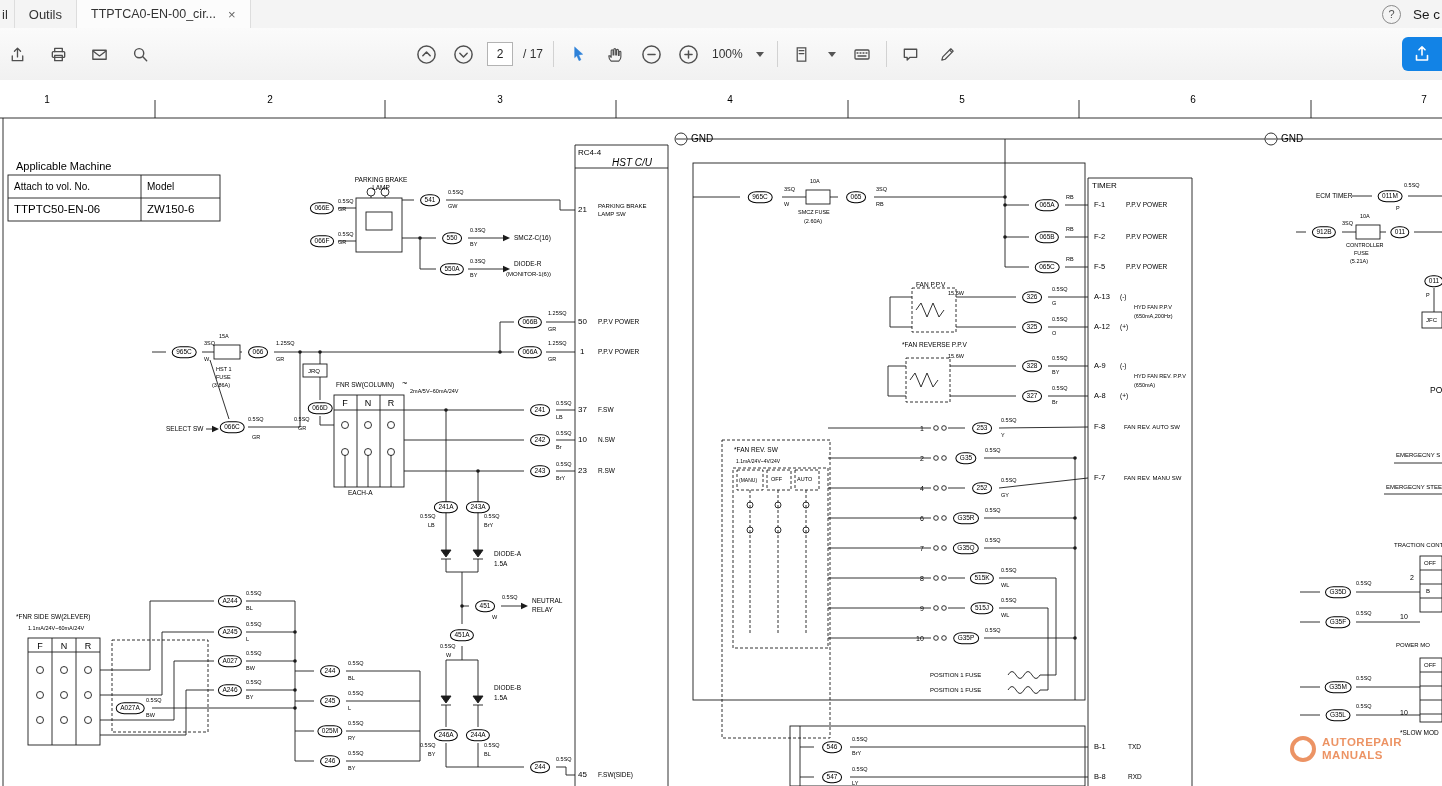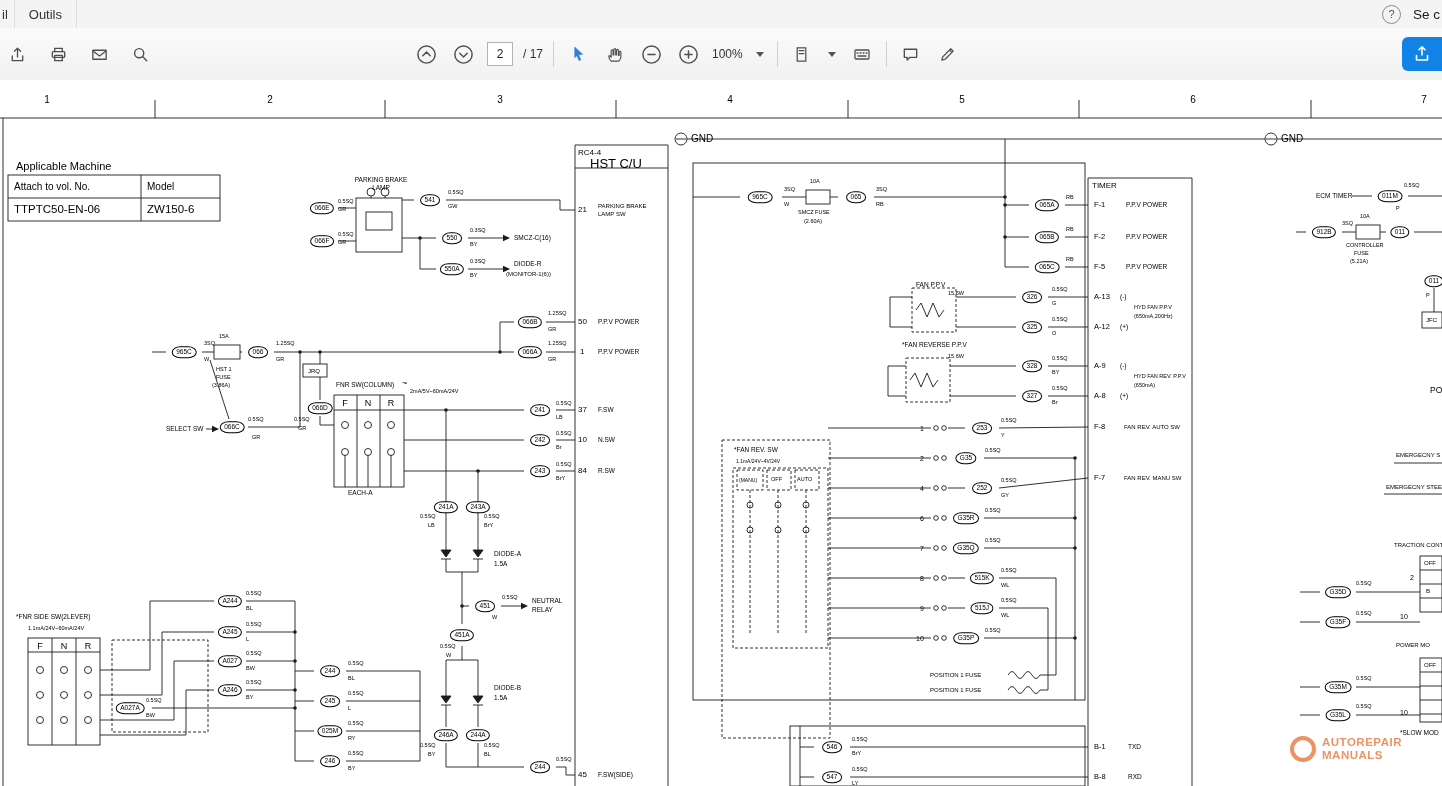--- a/index.html
+++ b/index.html
@@ -48,20 +48,24 @@
   .wm{position:absolute;left:1290px;top:656px;display:flex;align-items:center;gap:6px;opacity:.8;z-index:4;}
   .wm-logo{width:18px;height:18px;border:4px solid #e8793e;border-radius:50%;}
   .wm-text span{display:block;font-weight:700;font-size:11.5px;color:#e8793e;letter-spacing:.5px;line-height:1.15;}
 </style>
 </head>
 <body>
 
 <div class="tabbar">
   <div class="tab frag">il</div>
   <div class="tab">Outils</div>
+  <div class="tab doc">
+    <span>TTPTCA0-EN-00_cir...</span>
+    <span class="close">×</span>
+  </div>
   <div class="tabbar-right">
     <div class="help">?</div>
     <div class="signin">Se c</div>
   </div>
 </div>
 
 <div class="toolbar">
   <div class="tb-left">
     <button class="tbtn">
       <svg width="19" height="19" viewBox="0 0 20 20" fill="none" stroke="#4f4f4f" stroke-width="1.4" stroke-linecap="round" stroke-linejoin="round">
@@ -413,33 +417,33 @@
       <span class="lbl" style="left: 470px; top: 182px; font-size: 5.5px;">0.3SQ</span>
       <span class="lbl" style="left: 470px; top: 196px; font-size: 5.5px;">BY</span>
       <span class="lbl" style="left: 514px; top: 158px; font-size: 6.5px;">SMCZ-C(16)</span>
       <span class="lbl" style="left: 514px; top: 184px; font-size: 6.5px;">DIODE-R</span>
       <span class="lbl" style="left: 506px; top: 194px; font-size: 6px;">(MONITOR-1(6))</span>
       <span class="lbl" style="left: 548px; top: 234px; font-size: 5.5px;">1.25SQ</span>
       <span class="lbl" style="left: 548px; top: 250px; font-size: 5.5px;">GR</span>
       <span class="lbl" style="left: 548px; top: 264px; font-size: 5.5px;">1.25SQ</span>
       <span class="lbl" style="left: 548px; top: 280px; font-size: 5.5px;">GR</span>
       <span class="lbl" style="left: 578px; top: 73px; font-size: 8px;">RC4-4</span>
-      <span class="lbl" style="left: 590px; top: 83px; font-size: 13px;">HST C/U</span>
+      <span class="lbl" style="left: 612px; top: 83px; font-size: 10px; font-style: italic;">HST C/U</span>
       <span class="lbl" style="left: 578px; top: 130px; font-size: 8px;">21</span>
       <span class="lbl" style="left: 598px; top: 126px; font-size: 6px;">PARKING BRAKE</span>
       <span class="lbl" style="left: 598px; top: 134px; font-size: 6px;">LAMP SW</span>
       <span class="lbl" style="left: 578px; top: 242px; font-size: 8px;">50</span>
       <span class="lbl" style="left: 598px; top: 242px; font-size: 6.5px;">P.P.V POWER</span>
       <span class="lbl" style="left: 580px; top: 272px; font-size: 8px;">1</span>
       <span class="lbl" style="left: 598px; top: 272px; font-size: 6.5px;">P.P.V POWER</span>
       <span class="lbl" style="left: 578px; top: 330px; font-size: 8px;">37</span>
       <span class="lbl" style="left: 598px; top: 330px; font-size: 6.5px;">F.SW</span>
       <span class="lbl" style="left: 578px; top: 360px; font-size: 8px;">10</span>
       <span class="lbl" style="left: 598px; top: 360px; font-size: 6.5px;">N.SW</span>
-      <span class="lbl" style="left: 578px; top: 391px; font-size: 8px;">84</span>
+      <span class="lbl" style="left: 578px; top: 391px; font-size: 8px;">23</span>
       <span class="lbl" style="left: 598px; top: 391px; font-size: 6.5px;">R.SW</span>
       <span class="lbl" style="left: 578px; top: 695px; font-size: 8px;">45</span>
       <span class="lbl" style="left: 598px; top: 695px; font-size: 6.5px;">F.SW(SIDE)</span>
       <span class="lbl" style="left: 204px; top: 264px; font-size: 5.5px;">3SQ</span>
       <span class="lbl" style="left: 204px; top: 280px; font-size: 5.5px;">W</span>
       <span class="lbl" style="left: 219px; top: 257px; font-size: 5.5px;">15A</span>
       <span class="lbl" style="left: 216px; top: 290px; font-size: 5.5px;">HST 1</span>
       <span class="lbl" style="left: 216px; top: 298px; font-size: 5.5px;">FUSE</span>
       <span class="lbl" style="left: 212px; top: 306px; font-size: 5.5px;">(3.86A)</span>
       <span class="lbl" style="left: 276px; top: 264px; font-size: 5.5px;">1.25SQ</span>

